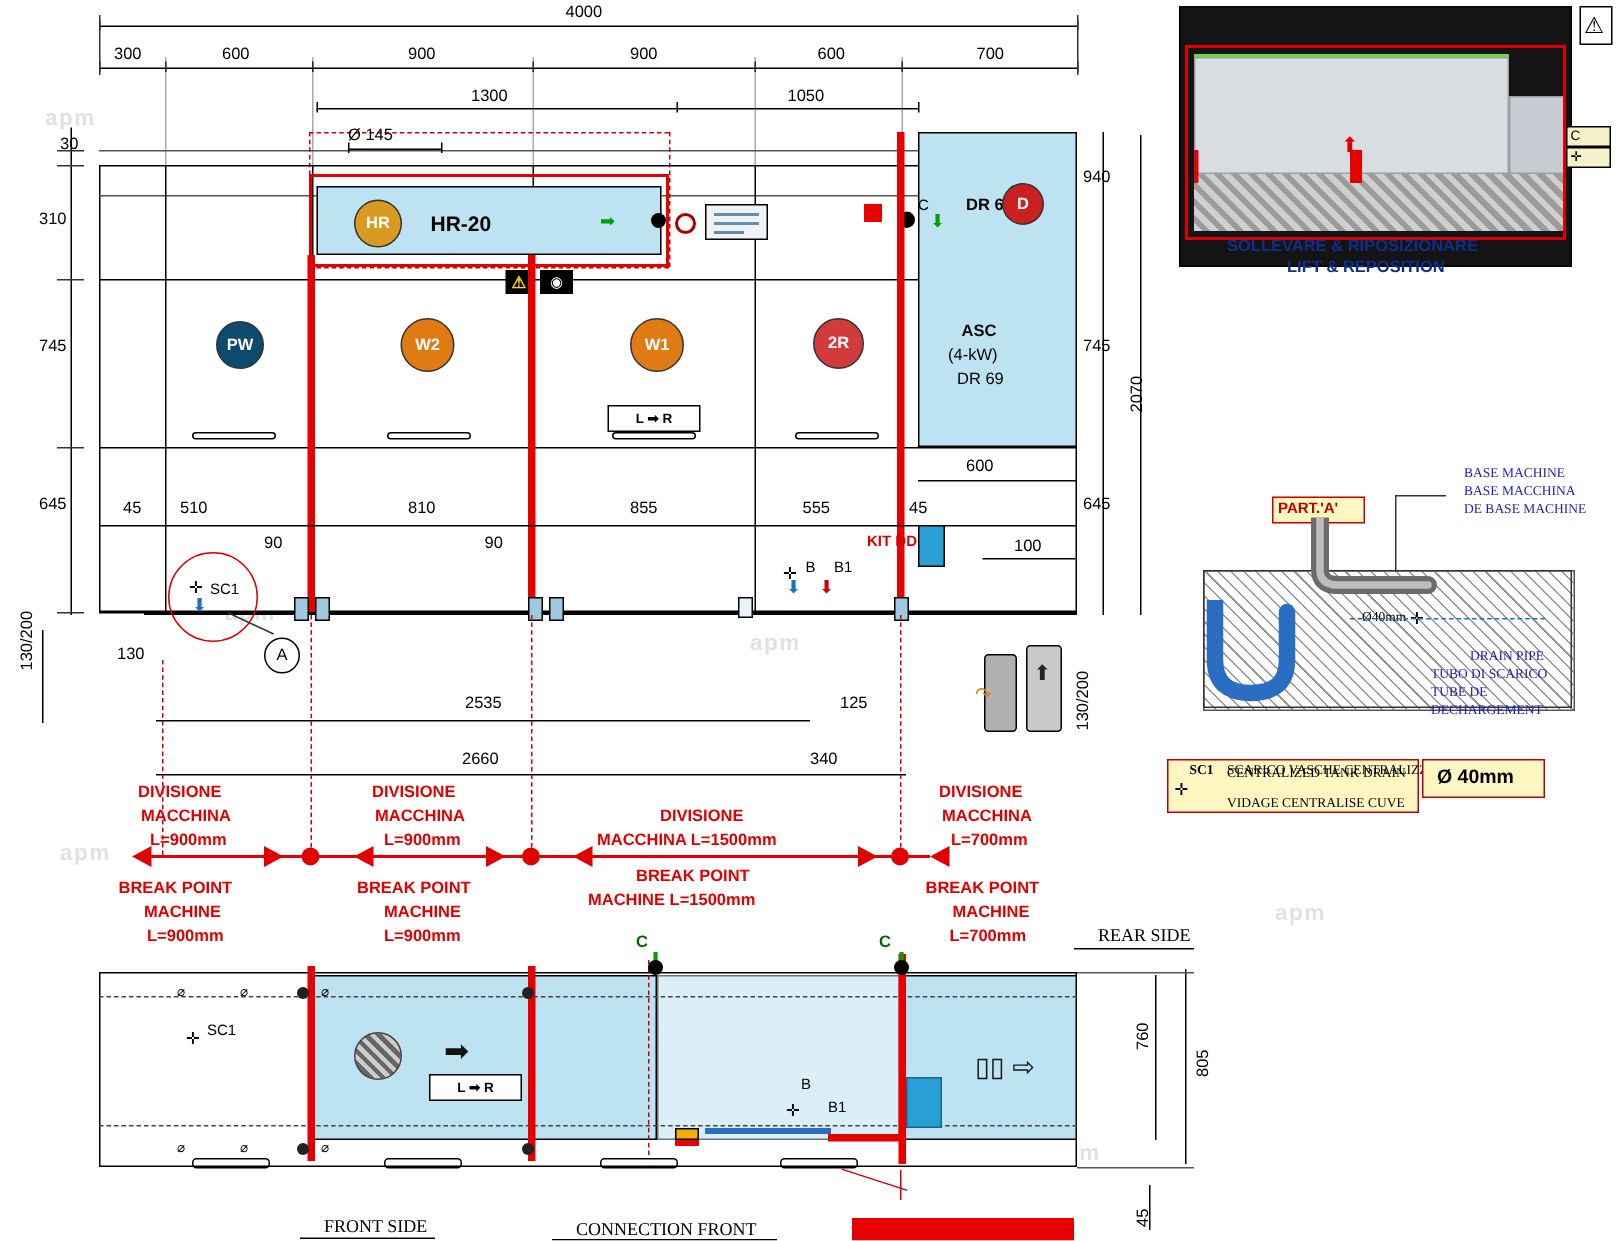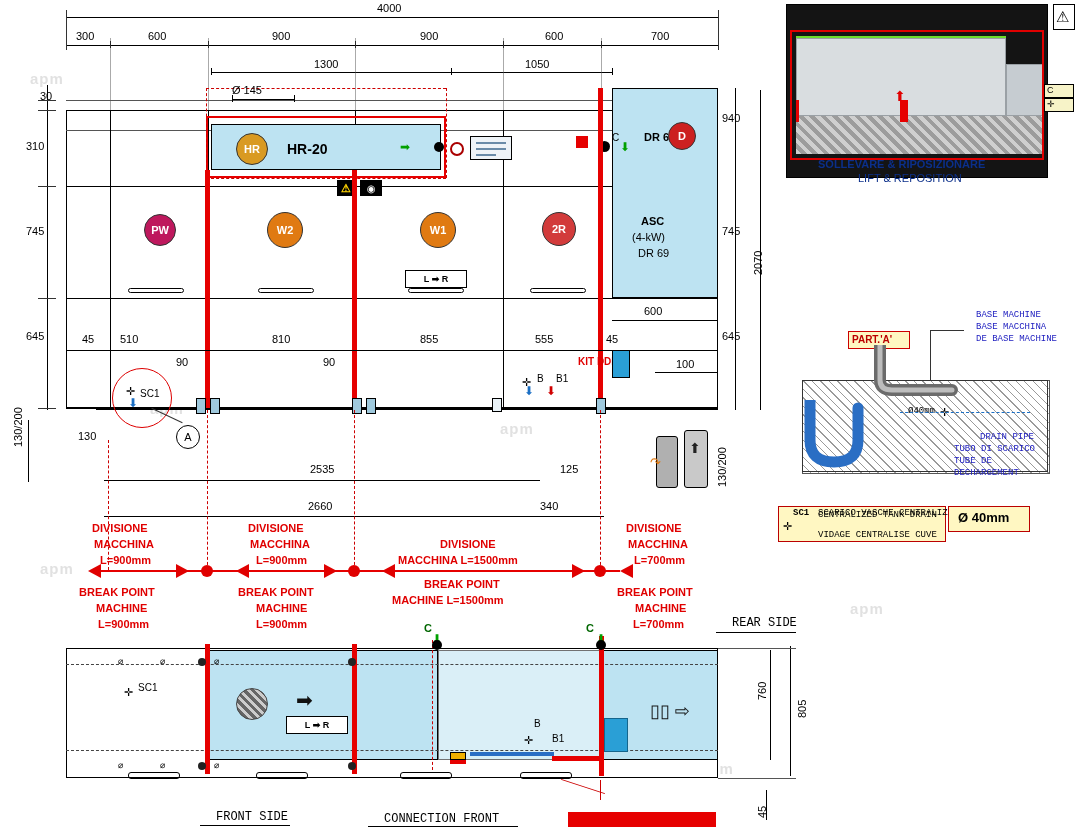--- a/index.html
+++ b/index.html
@@ -11,21 +11,21 @@
   .lnthin{position:absolute;background:#333;}
   .red{position:absolute;background:#e60000;}
   .dash-h{position:absolute;height:0;border-top:1px dashed #c00;}
   .dash-h-blk{position:absolute;height:0;border-top:1px dashed #444;}
   .dash-v{position:absolute;width:0;border-left:1px dashed #c00;}
   .box{position:absolute;border:1px solid #000;box-sizing:border-box;}
   .cyan{background:#bde3f2;}
   .circle{position:absolute;border-radius:50%;display:flex;align-items:center;justify-content:center;color:#fff;font-size:11px;font-weight:bold;border:1px solid #333;}
   .lbl{position:absolute;font-size:11px;color:#000;white-space:nowrap;}
   .lblred{color:#e00000;font-weight:bold;}
-  .mono{font-family:Liberation Mono, monospace;padding-left:12px;}
+  .mono{font-family:Liberation Serif, serif;padding-left:12px;}
   .tiny{font-size:9px;}
   .arrowR{width:0;height:0;border-top:7px solid transparent;border-bottom:7px solid transparent;border-left:13px solid #e00000;position:absolute;}
   .arrowL{width:0;height:0;border-top:7px solid transparent;border-bottom:7px solid transparent;border-right:13px solid #e00000;position:absolute;}
   .wm{position:absolute;color:rgba(120,120,120,.22);font-weight:bold;font-size:15px;font-family:"Liberation Sans",sans-serif;letter-spacing:1px;}
   .dimline{position:absolute;height:0;border-top:1px solid #000;}
   .vline{position:absolute;width:0;border-left:1px solid #000;}
   .tick{position:absolute;width:0;border-left:1px solid #000;height:7px;}
   .greenarrow{position:absolute;color:#00a000;font-size:12px;}
   .centerline{position:absolute;height:0;border-top:1px dashed #1b6fc4;}
 </style>
@@ -130,21 +130,21 @@
   <div class="dash-h" style="left:206px;top:88px;width:240px;"></div>
   <div class="dash-v" style="left:206px;top:88px;height:90px;"></div>
   <div class="dash-v" style="left:446px;top:88px;height:90px;"></div>
   <div class="dash-h" style="left:206px;top:178px;width:240px;"></div>
 
   <div class="dimline" style="left:232px;top:99px;width:62px;"></div>
   <div class="tick" style="left:232px;top:95px;"></div>
   <div class="tick" style="left:294px;top:95px;"></div>
   <div class="dim" style="position:absolute;left:232px;top:84px;">Ø 145</div>
 
-  <div class="circle" style="left:144px;top:214px;width:30px;height:30px;background:#be185d;">PW</div>
+  <div class="circle" style="left:144px;top:214px;width:30px;height:30px;background:#0c4a6e;">PW</div>
   <div class="circle" style="left:267px;top:212px;width:34px;height:34px;background:#e07a12;">W2</div>
   <div class="circle" style="left:420px;top:212px;width:34px;height:34px;background:#e07a12;">W1</div>
   <div class="circle" style="left:542px;top:212px;width:32px;height:32px;background:#d23b3b;">2R</div>
 
   <div class="box" style="left:405px;top:270px;width:62px;height:18px;background:#fff;display:flex;align-items:center;justify-content:center;">
     <span class="tiny" style="font-weight:bold;">L ➡ R</span>
   </div>
 
   <div class="box" style="left:128px;top:288px;width:56px;height:5px;border-radius:3px;"></div>
   <div class="box" style="left:258px;top:288px;width:56px;height:5px;border-radius:3px;"></div>
@@ -271,21 +271,21 @@
   <div class="box" style="left:786px;top:4px;width:262px;height:174px;background:#141414;border:1px solid #000;"></div>
   <div class="box" style="left:796px;top:38px;width:210px;height:78px;background:#d9dde0;border:1px solid #9aa0a5;"></div>
   <div class="box" style="left:1006px;top:64px;width:38px;height:52px;background:#c6ccd1;border:1px solid #9aa0a5;"></div>
   <div style="position:absolute;left:796px;top:116px;width:248px;height:38px;background:repeating-linear-gradient(45deg,#cfcfcf 0 4px,#9c9c9c 4px 8px);"></div>
   <div style="position:absolute;left:790px;top:30px;width:254px;height:130px;border:2px solid #e00000;box-sizing:border-box;"></div>
   <div class="ln" style="left:796px;top:36px;width:210px;height:2px;background:#6fdc2a;"></div>
   <div class="red" style="left:900px;top:100px;width:8px;height:22px;"></div>
   <div style="position:absolute;left:894px;top:88px;color:#e00000;font-size:14px;">⬆</div>
   <div class="red" style="left:796px;top:100px;width:3px;height:22px;"></div>
   <div class="lbl" style="left:818px;top:158px;font-size:11px;color:#0b2f8a;font-weight:bold;">SOLLEVARE &amp; RIPOSIZIONARE</div>
-  <div class="lbl" style="left:858px;top:172px;font-size:11px;color:#0b2f8a;font-weight:normal;">LIFT &amp; REPOSITION</div>
+  <div class="lbl" style="left:858px;top:172px;font-size:11px;color:#0b2f8a;font-weight:bold;">LIFT &amp; REPOSITION</div>
 
   <div class="box" style="left:1053px;top:4px;width:22px;height:26px;background:#fff;"></div>
   <div style="position:absolute;left:1056px;top:8px;font-size:15px;">⚠</div>
   <div class="box" style="left:1044px;top:84px;width:30px;height:14px;background:#f7f3c8;"></div>
   <div class="box" style="left:1044px;top:98px;width:30px;height:14px;background:#f7f3c8;"></div>
   <div class="tiny" style="position:absolute;left:1047px;top:85px;">C</div>
   <div class="tiny" style="position:absolute;left:1047px;top:99px;">✛</div>
 
   <div class="box" style="left:848px;top:331px;width:62px;height:18px;background:#fff7c2;border:1px solid #c00;"></div>
   <div class="lbl" style="left:852px;top:334px;font-size:10px;font-weight:bold;color:#b00;">PART.'A'</div>

